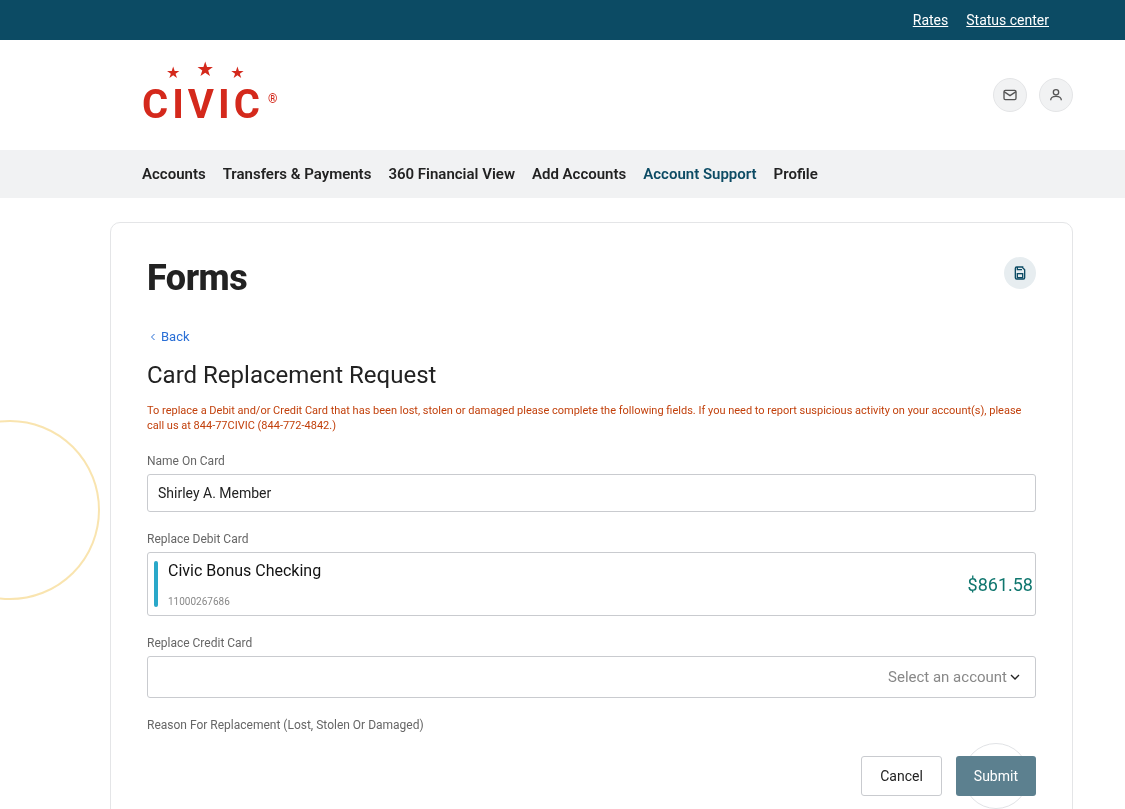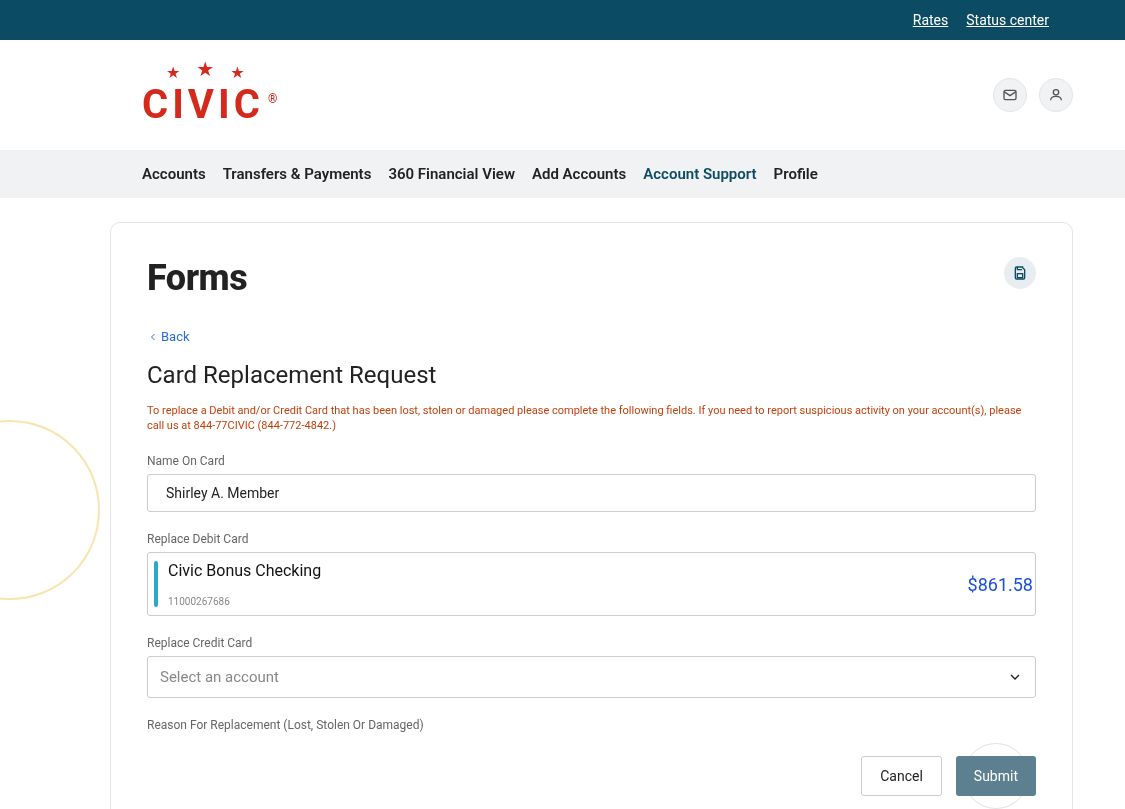--- a/index.html
+++ b/index.html
@@ -124,40 +124,40 @@
       font-size: 24px; font-weight:400; margin-top:14px;
     }
     .form-desc {
       font-size: 11px; color:#c2410c; margin-top:14px; line-height:1.45;
     }
 
     .field { margin-top: 20px; }
     .field-label { font-size: 12px; color:#666; margin-bottom:6px; display:block;}
     .text-input {
       width:100%; height:38px; border:1px solid #c9cbcf; border-radius:3px;
-      padding: 0 18px; font-size:14px; font-family:inherit; color:#222;
+      padding: 0 10px; font-size:14px; font-family:inherit; color:#222;
     }
     .account-box {
       width:100%; border:1px solid #c9cbcf; border-radius:3px;
       padding: 8px 2px 8px 10px;
       display:flex; align-items:center; justify-content:space-between;
       cursor:pointer; position:relative;
     }
     .account-box .stripe{
       position:absolute; left:6px; top:8px; bottom:8px; width:4px;
       background:#2aa8c9; border-radius:2px;
     }
     .account-left { margin-left: 10px; }
     .account-name { font-size:16px; color:#111; }
     .account-num { font-size:10px; color:#888; margin-top:16px;}
-    .account-bal { font-size:18px; color:#1d4ed8; }
+    .account-bal { font-size:18px; color:#0f766e; }
 
     .select-box {
       width:100%; height:42px; border:1px solid #c9cbcf; border-radius:3px;
-      padding: 0 12px; display:flex; align-items:center; justify-content:space-between;
+      padding: 0 12px; display:flex; align-items:center; justify-content:flex-end;
       cursor:pointer;
     }
     .select-placeholder{ color:#888; font-size:15px; }
     .chev{ width:16px;height:16px;stroke:#222; fill:none; stroke-width:2;}
 
     .actions {
       display:flex; justify-content:flex-end; gap:14px; margin-top:24px; align-items:center;
     }
     .btn-cancel {
       height:40px; padding: 0 18px; border:1px solid #c9cbcf; background:#fff;

